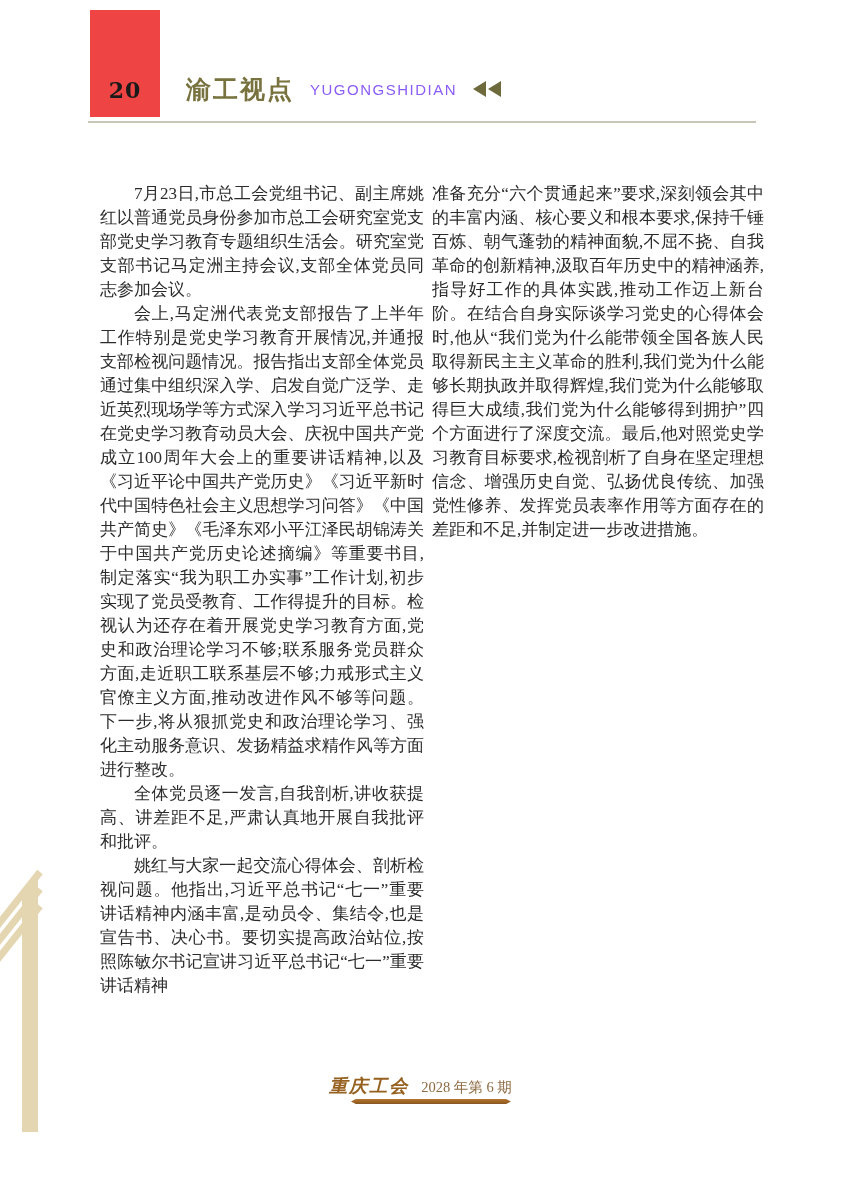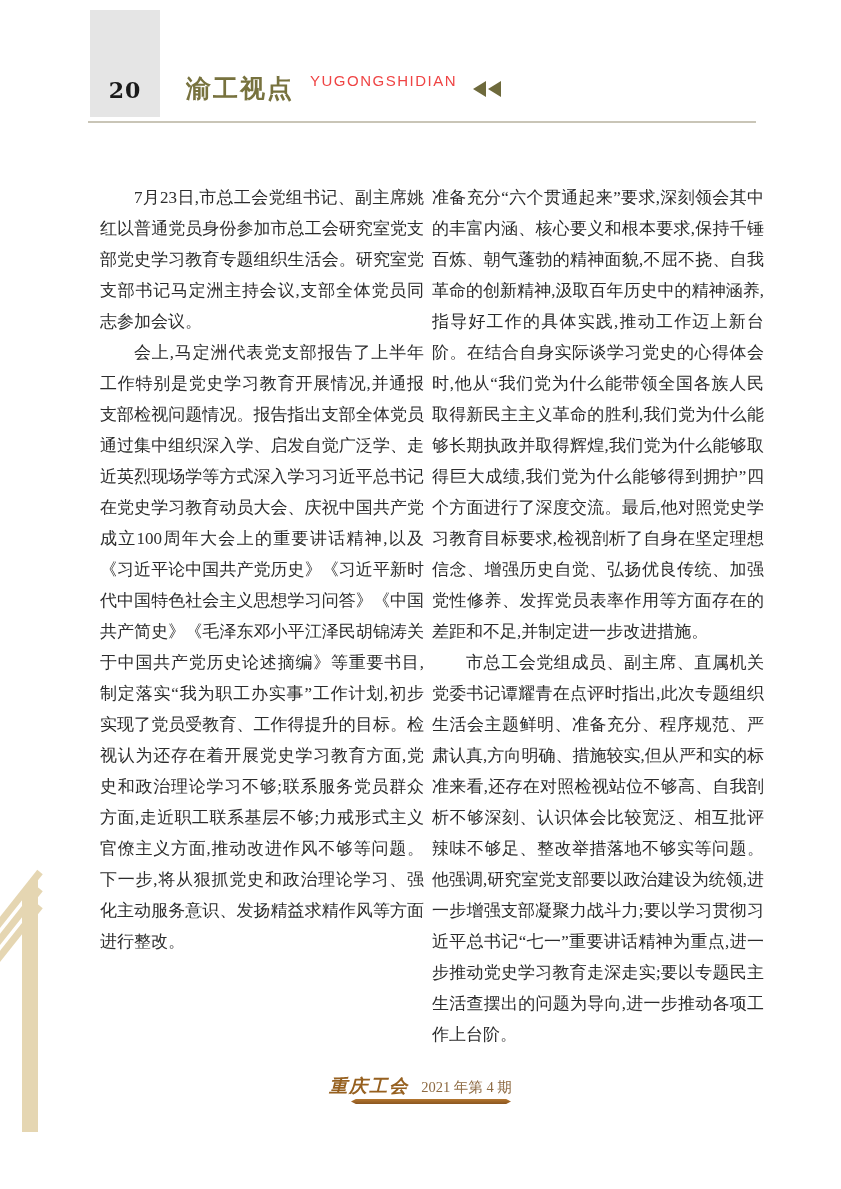--- a/index.html
+++ b/index.html
@@ -1,36 +1,36 @@
 <!DOCTYPE html>
 <html><head>
 <meta charset="utf-8">
 <style>
   html,body{margin:0;padding:0;background:#ffffff;}
   .page{position:relative;width:841px;height:1189px;background:#ffffff;overflow:hidden;
         font-family:"Liberation Serif","DejaVu Serif",serif;}
 
   
   .pagenum-block{position:absolute;left:90px;top:10px;width:70px;height:107px;
-                 background:#e5e5e5;display:flex;align-items:flex-end;justify-content:center;}
+                 background:#ef4444;display:flex;align-items:flex-end;justify-content:center;}
   .pagenum{font-family:"DejaVu Serif","Liberation Serif",serif;font-weight:bold;
            font-size:22px;color:#1a1a1a;letter-spacing:1px;padding-bottom:14px;}
-  .masthead{position:absolute;left:186px;top:72px;height:34px;display:flex;}
+  .masthead{position:absolute;left:186px;top:72px;height:34px;display:flex;align-items:center;}
   .cn-title{font-family:"Liberation Sans","DejaVu Sans",sans-serif;font-weight:bold;
             font-size:25px;color:#77723e;letter-spacing:2px;}
   .pinyin{font-family:"Liberation Sans","DejaVu Sans",sans-serif;font-size:15px;
-          color:#ef4444;letter-spacing:1.5px;margin-left:16px;}
+          color:#8b5cf6;letter-spacing:1.5px;margin-left:16px;}
   .arrows{display:inline-flex;align-items:center;margin-left:14px;}
   .arrows i{display:block;width:0;height:0;border-top:8px solid transparent;
             border-bottom:8px solid transparent;border-right:13px solid #6e6a3c;margin-left:2px;}
   .rule{position:absolute;left:88px;top:121px;width:668px;height:2px;background:#c9c5b7;}
 
   
   .col{position:absolute;top:182px;text-align:justify;color:#2b2b2b;
-       font-size:17px;line-height:31px;}
+       font-size:17px;line-height:24px;}
   .col-left{left:100px;width:324px;}
   .col-right{left:432px;width:332px;}
   .col p{margin:0;}
   .col p.indent{text-indent:2em;}
   .byline{float:right;font-weight:bold;}
 
   
   .deco{position:absolute;left:0;top:858px;}
 
   
@@ -57,32 +57,33 @@
         <i></i>
         <i></i>
       </span>
   </div>
 
   <div class="rule"></div>
 
   <div class="col col-left">
       <p class="indent">7月23日,市总工会党组书记、副主席姚红以普通党员身份参加市总工会研究室党支部党史学习教育专题组织生活会。研究室党支部书记马定洲主持会议,支部全体党员同志参加会议。</p>
       <p class="indent">会上,马定洲代表党支部报告了上半年工作特别是党史学习教育开展情况,并通报支部检视问题情况。报告指出支部全体党员通过集中组织深入学、启发自觉广泛学、走近英烈现场学等方式深入学习习近平总书记在党史学习教育动员大会、庆祝中国共产党成立100周年大会上的重要讲话精神,以及《习近平论中国共产党历史》《习近平新时代中国特色社会主义思想学习问答》《中国共产简史》《毛泽东邓小平江泽民胡锦涛关于中国共产党历史论述摘编》等重要书目,制定落实“我为职工办实事”工作计划,初步实现了党员受教育、工作得提升的目标。检视认为还存在着开展党史学习教育方面,党史和政治理论学习不够;联系服务党员群众方面,走近职工联系基层不够;力戒形式主义官僚主义方面,推动改进作风不够等问题。下一步,将从狠抓党史和政治理论学习、强化主动服务意识、发扬精益求精作风等方面进行整改。</p>
+      <p class="indent">全体党员逐一发言,自我剖析,讲收获提高、讲差距不足,严肃认真地开展自我批评和批评。</p>
+      <p class="indent">姚红与大家一起交流心得体会、剖析检视问题。他指出,习近平总书记“七一”重要讲话精神内涵丰富,是动员令、集结令,也是宣告书、决心书。要切实提高政治站位,按照陈敏尔书记宣讲习近平总书记“七一”重要讲话精神</p>
     </div>
   <div class="col col-right">
       <p class="">准备充分“六个贯通起来”要求,深刻领会其中的丰富内涵、核心要义和根本要求,保持千锤百炼、朝气蓬勃的精神面貌,不屈不挠、自我革命的创新精神,汲取百年历史中的精神涵养,指导好工作的具体实践,推动工作迈上新台阶。在结合自身实际谈学习党史的心得体会时,他从“我们党为什么能带领全国各族人民取得新民主主义革命的胜利,我们党为什么能够长期执政并取得辉煌,我们党为什么能够取得巨大成绩,我们党为什么能够得到拥护”四个方面进行了深度交流。最后,他对照党史学习教育目标要求,检视剖析了自身在坚定理想信念、增强历史自觉、弘扬优良传统、加强党性修养、发挥党员表率作用等方面存在的差距和不足,并制定进一步改进措施。</p>
-      <p class="indent">市总工会党组成员、副主席、直属机关党委书记谭耀青在点评时指出,此次专题组织生活会主题鲜明、准备充分、程序规范、严肃认真,方向明确、措施较实,但从严和实的标准来看,还存在对照检视站位不够高、自我剖析不够深刻、认识体会比较宽泛、相互批评辣味不够足、整改举措落地不够实等问题。他强调,研究室党支部要以政治建设为统领,进一步增强支部凝聚力战斗力;要以学习贯彻习近平总书记“七一”重要讲话精神为重点,进一步推动党史学习教育走深走实;要以专题民主生活查摆出的问题为导向,进一步推动各项工作上台阶。</p>
     </div>
 
   <svg class="deco" width="48" height="280" viewBox="0 0 48 280">
     <line x1="-6" y1="72" x2="40" y2="14" stroke="#e5d6b2" stroke-width="7"></line>
     <line x1="-6" y1="89" x2="40" y2="31" stroke="#e5d6b2" stroke-width="7"></line>
     <line x1="-6" y1="106" x2="40" y2="48" stroke="#e5d6b2" stroke-width="7"></line>
     <polygon points="22,40 38,20 38,274 22,274" fill="#e5d6b2"></polygon>
   </svg>
 
   <div class="footer">
     <span class="journal">重庆工会</span>
-    <span class="issue">2021 年第 4 期</span>
+    <span class="issue">2028 年第 6 期</span>
   </div>
   <div class="footer-bar"></div>
 
 </div>
 
 </body></html>

